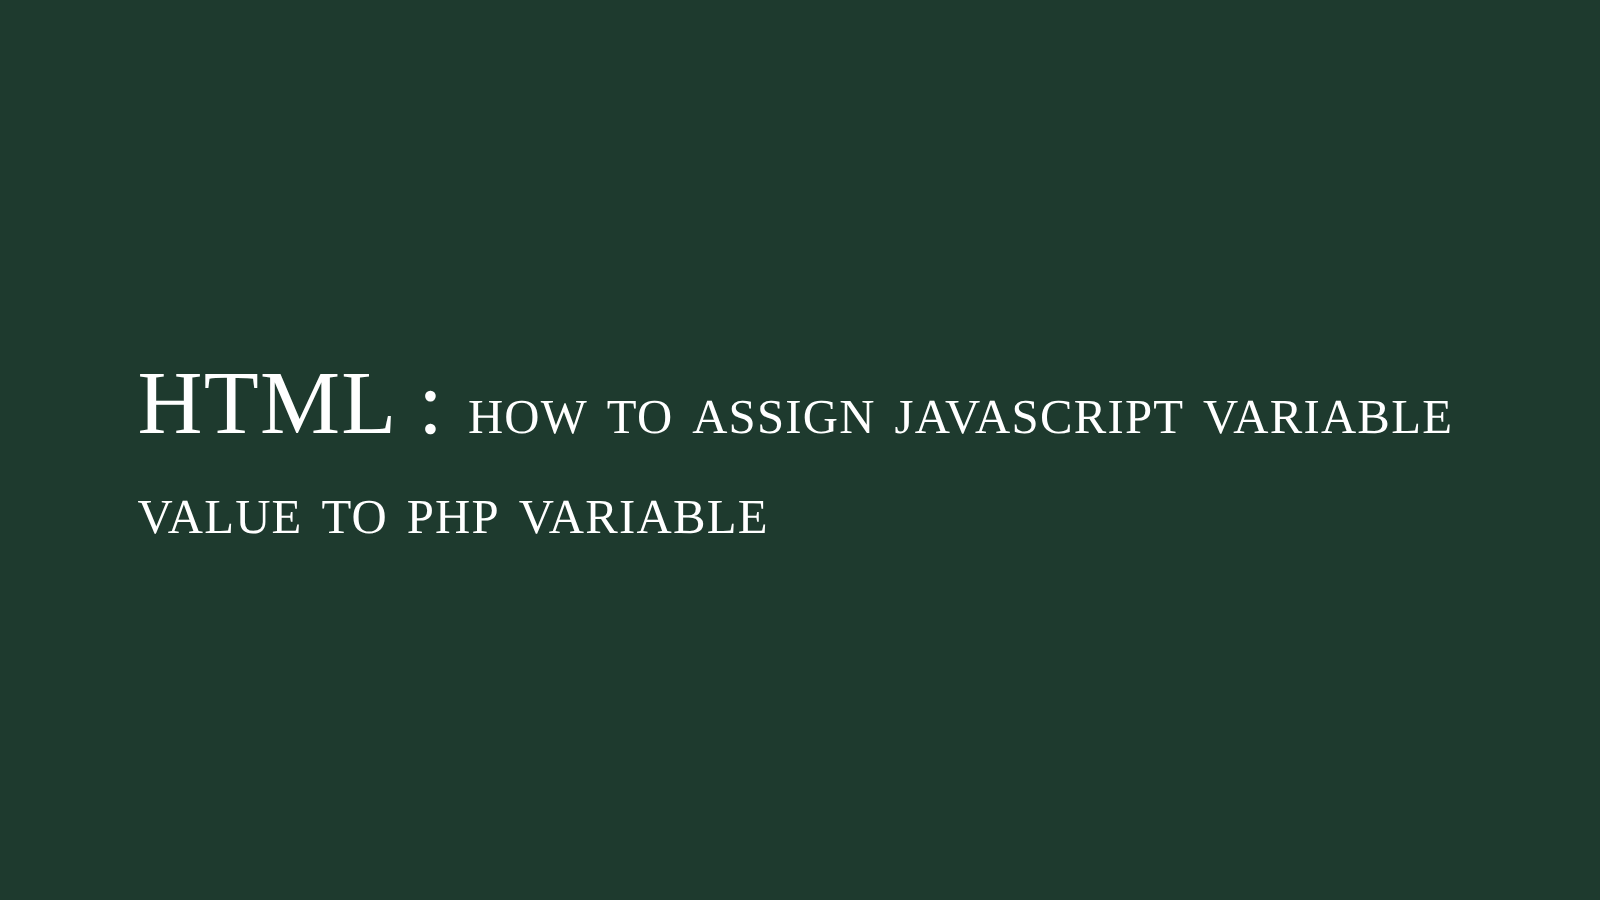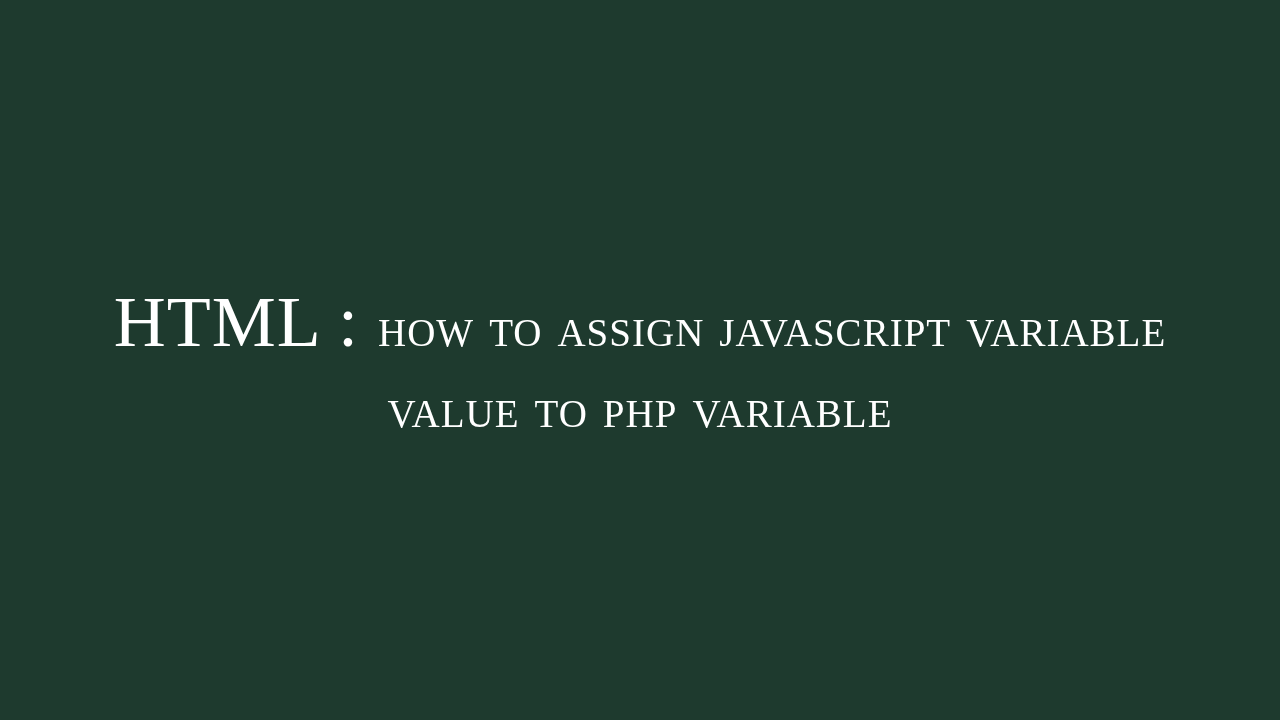--- a/index.html
+++ b/index.html
@@ -10,26 +10,26 @@
     body {
       width: 1280px;
       height: 720px;
       background-color: #1e3a2e;
       display: flex;
       align-items: center;
       justify-content: center;
       overflow: hidden;
     }
     .title-container {
-      text-align: center;
+      text-align: left;
       color: #ffffff;
       font-family: Georgia, 'Times New Roman', serif;
       font-variant: small-caps;
       line-height: 1.35;
-      padding: 0 80px;
+      padding: 0 110px;
     }
     .title-prefix {
       font-size: 72px;
       font-weight: normal;
       letter-spacing: 1px;
     }
     .title-main {
       font-size: 56px;
       font-weight: normal;
       letter-spacing: 1px;

